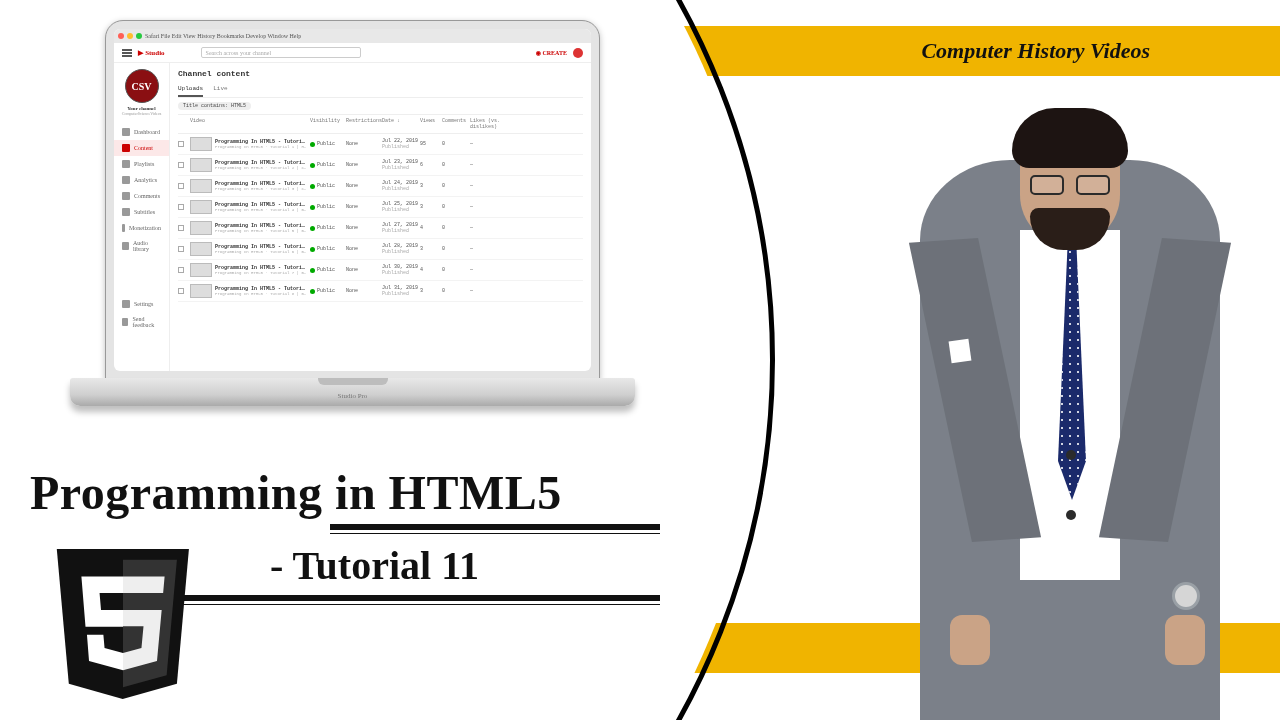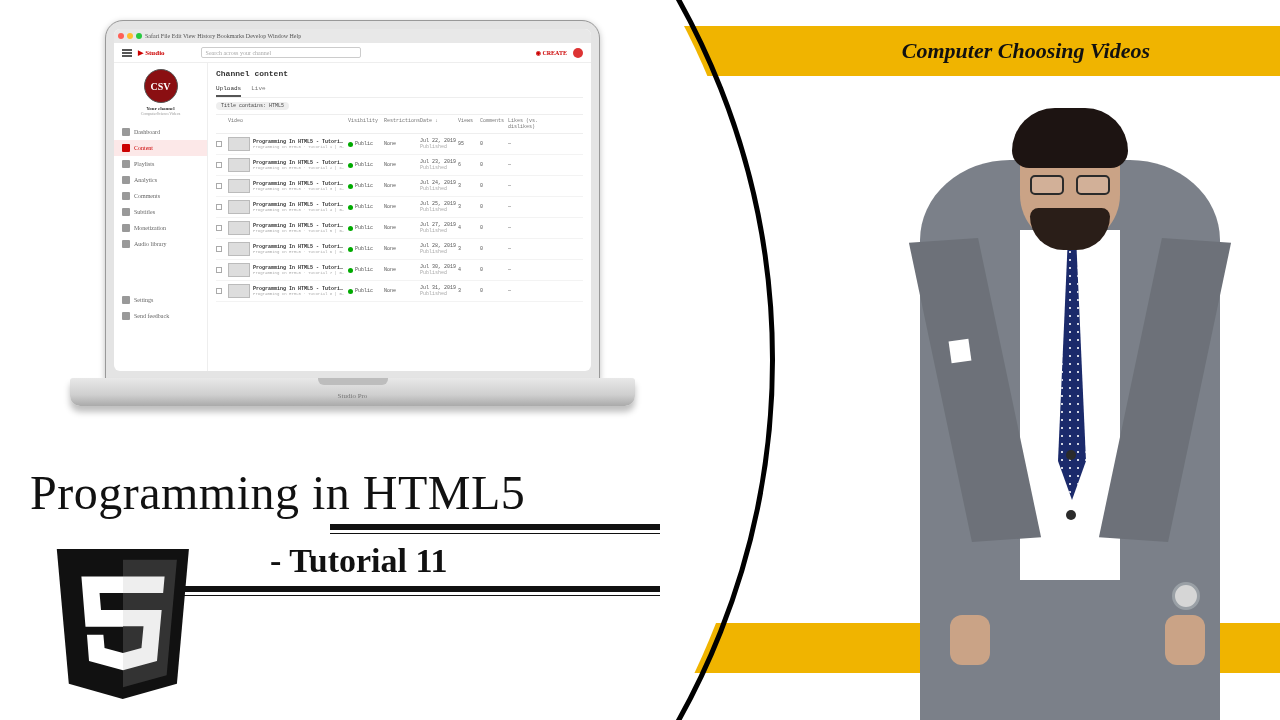--- a/index.html
+++ b/index.html
@@ -99,21 +99,21 @@
     font-size:7px;
   }
   .studio-header .menu-icon { width:10px; height:8px; background:linear-gradient(#555,#555) 0 0/100% 2px no-repeat, linear-gradient(#555,#555) 0 3px/100% 2px no-repeat, linear-gradient(#555,#555) 0 6px/100% 2px no-repeat; }
   .studio-header .yt { color:#c00; font-weight:bold;text-align:center; }
   .studio-header .search { flex:0 0 160px; height:11px; border:1px solid #ccc; border-radius:2px; margin-left:30px; font-size:6px; color:#aaa; display:flex; align-items:center; padding:0 4px;}
   .studio-header .spacer{flex:1;}
   .studio-header .create{ color:#c00; font-weight:bold; font-size:6px;}
   .studio-header .avatar{ width:10px;height:10px;border-radius:50%;background:#d33;}
   .studio-body { display:flex; height: calc(100% - 34px); }
   .sidebar {
-    width: 94px;
+    width: 56px;
     border-right:1px solid #eee;
     padding:6px 0;
     font-size:6px;
     color:#666;
   }
   .sidebar .ch-logo{
     width:34px;height:34px;border-radius:50%;
     background:#8a0f12;color:#fff;display:flex;align-items:center;justify-content:center;
     font-weight:bold;font-size:10px;margin:0 auto 3px;
     border:1px solid #555;
@@ -153,36 +153,36 @@
   
   .title-block {
     position: absolute;
     left: 30px;
     top: 465px;
     width: 640px;
     color: #111;
   }
   .title-main {
     font-size: 48px;
-    font-weight: 400;
+    font-weight: 700;
     letter-spacing: 0.5px;
   }
   .divider1 {
     height: 10px;
     background: #111;
     margin: 4px 0 0 300px;
     width: 330px;
     position: relative;
   }
   .divider1::after{
     content:"";
     position:absolute; left:0; right:0; top:6px; height:3px; background:#fff;
   }
   .subtitle {
-    font-size: 34px;
+    font-size: 40px;
     font-weight: 900;
     margin: 8px 0 0 240px;
   }
   .divider2 {
     height: 10px;
     background: #111;
     margin: 6px 0 0 55px;
     width: 575px;
     position:relative;
   }
@@ -269,21 +269,21 @@
   .presenter .hand-l{ left:70px; }
   .presenter .hand-r{ right:55px; }
 </style>
 </head>
 <body>
 
 <div class="canvas">
   <div class="stripe top"></div>
   <div class="stripe bottom"></div>
 
-  <div class="brand">Computer Choosing Videos</div>
+  <div class="brand">Computer History Videos</div>
 
   <div class="circle-fill"></div>
   <div class="circle-border"></div>
 
   <div class="laptop">
     <div class="laptop-screen">
       <div class="laptop-bezel">
         <div class="mac-bar">
           <span class="dot red"></span>
             <span class="dot yel"></span>

